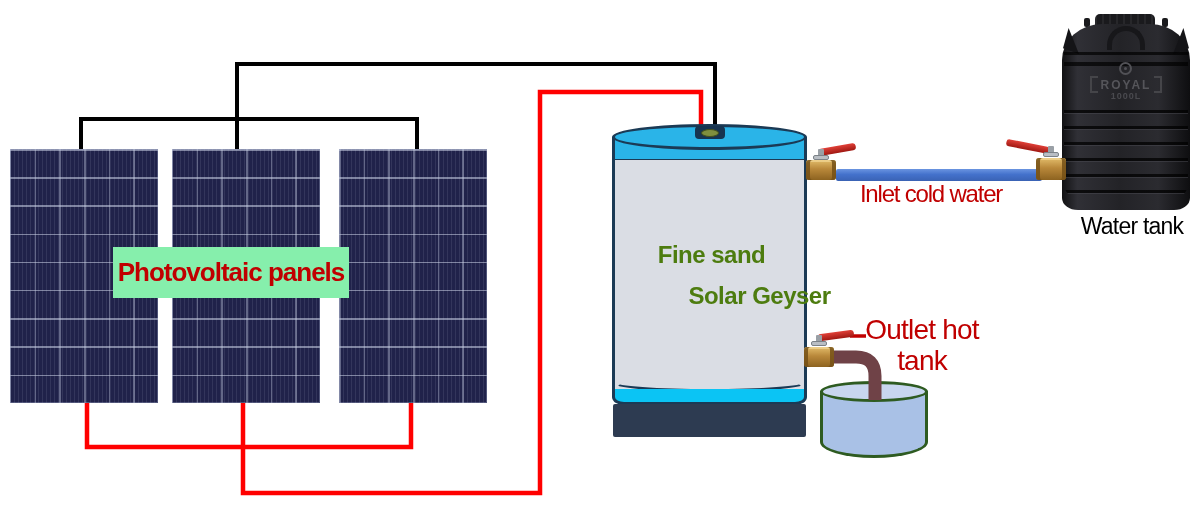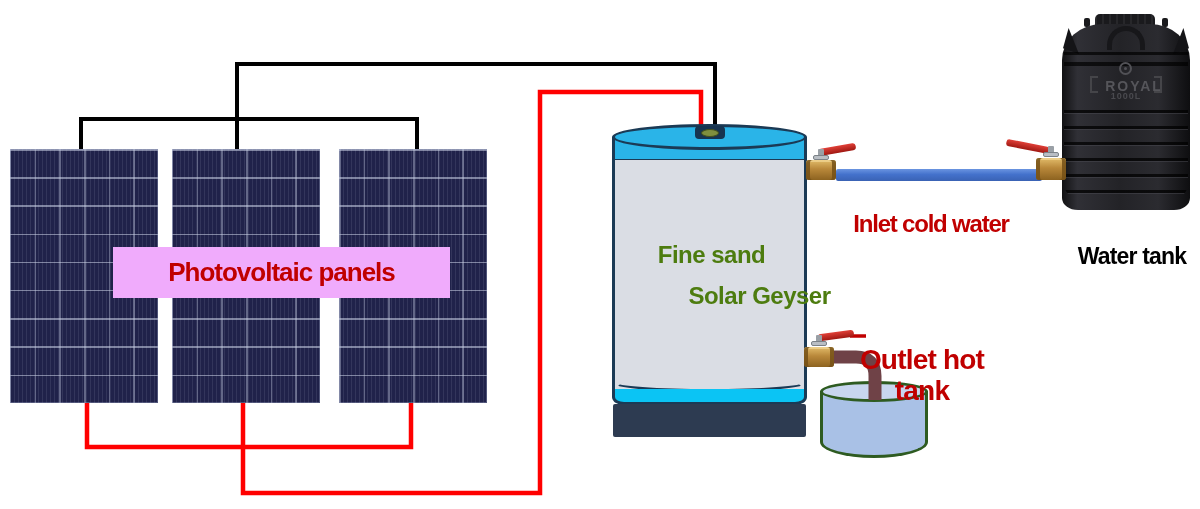--- a/index.html
+++ b/index.html
@@ -13,22 +13,22 @@
   .panel{
     position:absolute;top:149px;width:148px;height:254px;
     background-color:#20224A;
     background-image:
       repeating-linear-gradient(180deg, rgba(205,212,232,0.55) 0 1.5px, rgba(0,0,0,0) 1.5px 28.2px),
       repeating-linear-gradient(90deg, rgba(200,207,228,0.40) 0 1.5px, rgba(0,0,0,0) 1.5px 24.67px),
       repeating-linear-gradient(90deg, rgba(215,220,240,0.10) 0 1px, rgba(0,0,0,0) 1px 4px);
     box-shadow:inset 0 0 0 1px rgba(170,178,205,0.35);
   }
   .pv-label{
-    position:absolute;left:113px;top:247px;width:337px;height:51px;
-    background:#f0abfc;color:#C00000;font-weight:bold;font-size:26px;letter-spacing:-1px;
+    position:absolute;left:113px;top:247px;width:236px;height:51px;
+    background:#86efac;color:#C00000;font-weight:bold;font-size:26px;letter-spacing:-1px;
     text-align:center;line-height:51px;white-space:nowrap;
   }
 
   
   .gey-band{position:absolute;left:612px;top:137px;width:195px;height:25px;background:#2AB4E8;
     border-left:3px solid #1B3A55;border-right:3px solid #1B3A55;border-bottom:3px solid #1B3A55;box-sizing:border-box;}
   .gey-cap{position:absolute;left:612px;top:124px;width:195px;height:26px;background:#2AB4E8;
     border:3px solid #1B3A55;border-radius:50%;box-sizing:border-box;}
   .gey-body{position:absolute;left:612px;top:160px;width:195px;height:229px;background:#DADDE4;
     border-left:3px solid #1B3A55;border-right:3px solid #1B3A55;box-sizing:border-box;}
@@ -75,30 +75,30 @@
   .tank .ear.l{left:1px;clip-path:polygon(35% 0,100% 100%,0 78%);}
   .tank .ear.r{right:1px;clip-path:polygon(65% 0,100% 78%,0 100%);}
   .tank .grip{position:absolute;left:45px;top:12px;width:38px;height:24px;background:transparent;
     border:5px solid #17171A;border-bottom:none;border-radius:19px 19px 0 0;box-sizing:border-box;}
   .tank .rib-upper{position:absolute;left:2px;top:38px;width:124px;height:14px;
     background:linear-gradient(180deg,rgba(0,0,0,0.7) 0 3px,transparent 3px 10px,rgba(0,0,0,0.7) 10px 13px);}
   .tank .ribs{position:absolute;left:2px;top:84px;width:124px;height:100px;border-radius:0 0 14px 14px;
     background:repeating-linear-gradient(180deg,transparent 0 12px,rgba(0,0,0,0.75) 12px 15px,rgba(78,78,86,0.45) 15px 16px);}
   .tank .logo{position:absolute;left:57px;top:48px;width:13px;height:13px;border:2px solid #515156;border-radius:50%;box-sizing:border-box;}
   .tank .logo::after{content:"";position:absolute;left:3px;top:3px;width:3px;height:3px;background:#515156;border-radius:50%;}
-  .tank .brand{position:absolute;left:8px;top:64px;width:128px;text-align:center;color:#55555A;
-    font-size:14px;font-weight:bold;letter-spacing:2px;}
+  .tank .brand{position:absolute;left:0;top:64px;width:128px;text-align:center;color:#55555A;
+    font-size:12px;font-weight:bold;letter-spacing:2px;}
   .tank .cap-txt{position:absolute;left:0;top:77px;width:128px;text-align:center;color:#4A4A4F;
     font-size:9px;font-weight:bold;letter-spacing:1px;}
   .tank .brk{position:absolute;top:62px;width:8px;height:17px;box-sizing:border-box;}
   .tank .brk.l{left:28px;border-left:2px solid #454549;border-top:2px solid #454549;border-bottom:2px solid #454549;}
   .tank .brk.r{right:28px;border-right:2px solid #454549;border-top:2px solid #454549;border-bottom:2px solid #454549;}
 
   
-  .lbl{position:absolute;font-weight:bold;color:#C00000;white-space:nowrap;margin-top:30px;}
+  .lbl{position:absolute;font-weight:normal;color:#C00000;white-space:nowrap;}
   .lbl-inlet{left:841px;top:180px;width:180px;text-align:center;font-size:24px;letter-spacing:-1.2px;}
   .lbl-outlet{left:852px;top:314px;width:140px;text-align:center;font-size:28px;letter-spacing:-0.8px;line-height:31px;}
   .lbl-tank{left:1062px;top:213px;width:140px;text-align:center;font-size:23px;letter-spacing:-0.8px;color:#000000;}
 </style>
 </head>
 <body>
 
 <div class="canvas">
 
   <svg class="layer" viewBox="0 0 1200 509">

